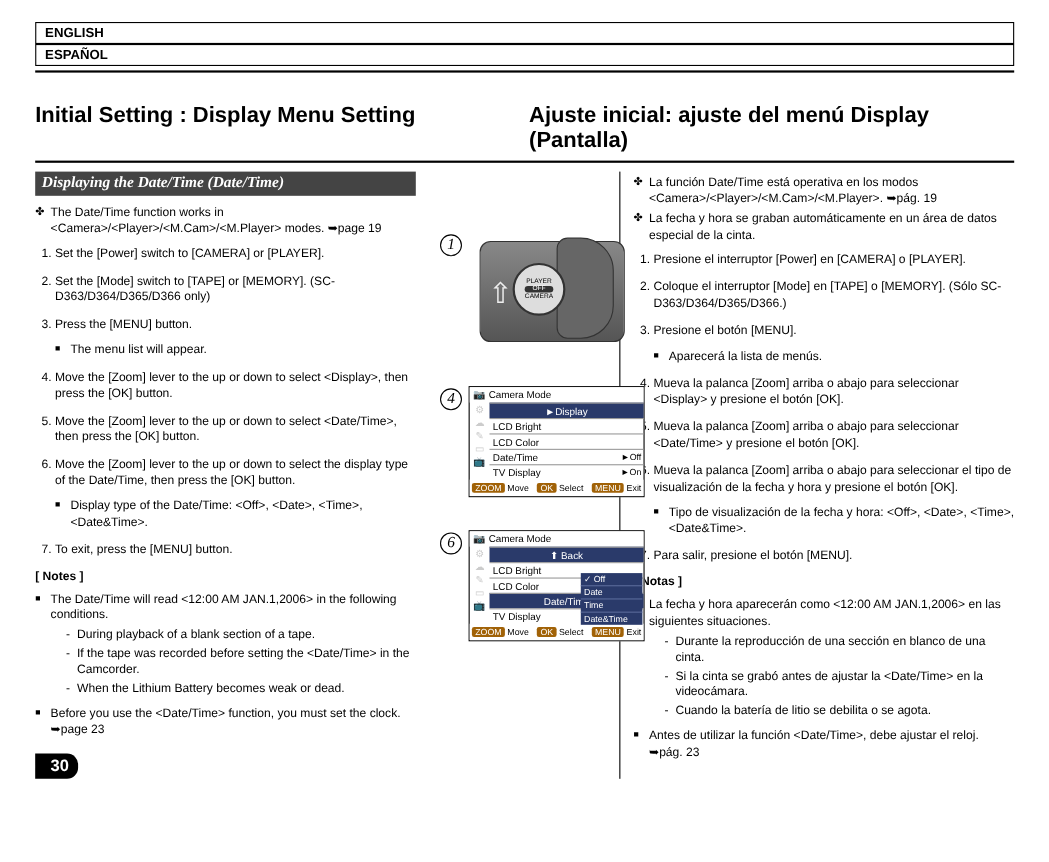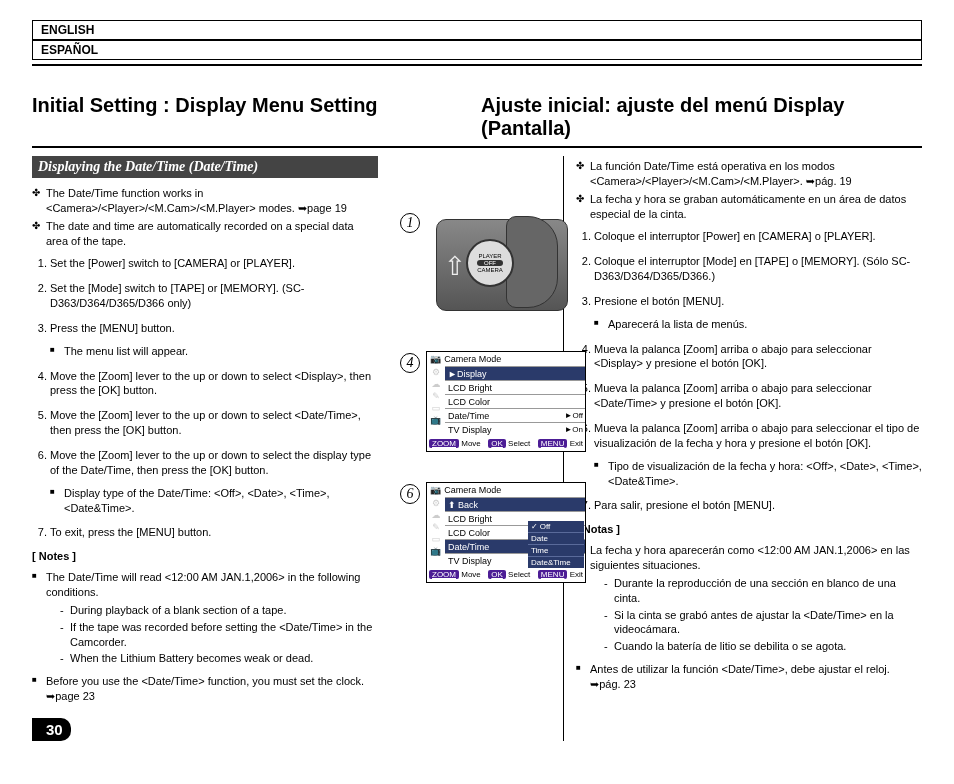--- a/index.html
+++ b/index.html
@@ -82,26 +82,26 @@
   .cam-arrow {
     position:absolute; left:18px; top:40px; font-size:26px; color:#eee;
   }
   .menu-box {
     width: 158px; border: 1.5px solid #000; background:#fff; margin-left: 24px;
     font-size: 9px;
   }
   .menu-box .mtitle { background:#fff; padding:2px 3px; display:flex; align-items:center; gap:3px; }
   .menu-box .rows { margin-left:18px; }
   .menu-box .row { padding:1.5px 3px; border-top:1px solid #999; position:relative; }
-  .menu-box .row.hl { background:#2a3a6a; color:#fff; }
+  .menu-box .row.hl { background:#2a3a6a; color:#fff;text-align:center; }
   .menu-box .row .rt { position:absolute; right:2px; font-size:8px; }
   .menu-box .icons { position:absolute; left:1px; top:14px; width:16px; }
   .menu-box .icons div { color:#ccc; font-size:9px; text-align:center; line-height:12px; }
   .menu-foot { clear:both; background:#fff; padding:3px 2px; display:flex; gap:6px; align-items:center; justify-content:space-between; font-size:8px;}
-  .menu-foot .btn { background:#4c1d95; color:#fff; padding:0 3px; border-radius:2px; font-size:8px;text-decoration:underline;}
+  .menu-foot .btn { background:#a16207; color:#fff; padding:0 3px; border-radius:2px; font-size:8px;}
   .submenu {
     position:absolute; right:1px; top:38px; width:56px; background:#2a3a6a; color:#fff;
     font-size:8px;
   }
   .submenu div { padding:1px 3px; border-top:1px solid #5a6a9a;}
   .submenu div:first-child{border-top:0;}
   .submenu .chk::before{content:"✓"; margin-right:2px;}
   .grp { position:relative; margin-top:30px; }
   .rel { position: relative; }
 </style>
@@ -118,21 +118,20 @@
     <div class="title">Initial Setting : Display Menu Setting</div>
     <div class="title r">Ajuste inicial: ajuste del menú Display (Pantalla)</div>
   </div>
   <hr class="heavy">
 
   <div class="body">
 
     <div class="col l">
       <div class="section-hdr">Displaying the Date/Time (Date/Time)</div>
       <div class="bul">The Date/Time function works in &lt;Camera&gt;/&lt;Player&gt;/&lt;M.Cam&gt;/&lt;M.Player&gt; modes. ➥page 19</div>
-      <div class="bul">The date and time are automatically recorded on a special data area of the tape.</div>
       <ol class="steps">
         <li>Set the [Power] switch to [CAMERA] or [PLAYER].</li>
         <li>Set the [Mode] switch to [TAPE] or [MEMORY]. (SC-D363/D364/D365/D366 only)</li>
         <li><span>Press the [MENU] button.</span>
           <div class="sq">The menu list will appear.</div>
         </li>
         <li>Move the [Zoom] lever to the up or down to select &lt;Display&gt;, then press the [OK] button.</li>
         <li>Move the [Zoom] lever to the up or down to select &lt;Date/Time&gt;, then press the [OK] button.</li>
         <li><span>Move the [Zoom] lever to the up or down to select the display type of the Date/Time, then press the [OK] button.</span>
           <div class="sq">Display type of the Date/Time: &lt;Off&gt;, &lt;Date&gt;, &lt;Time&gt;, &lt;Date&amp;Time&gt;.</div>
@@ -148,21 +147,21 @@
       </div>
       <div class="sq">Before you use the &lt;Date/Time&gt; function, you must set the clock. ➥page 23</div>
 
       <div class="pagenum"><span>30</span></div>
     </div>
 
     <div class="col r">
       <div class="bul">La función Date/Time está operativa en los modos &lt;Camera&gt;/&lt;Player&gt;/&lt;M.Cam&gt;/&lt;M.Player&gt;. ➥pág. 19</div>
       <div class="bul">La fecha y hora se graban automáticamente en un área de datos especial de la cinta.</div>
       <ol class="steps">
-        <li>Coloque el interruptor [Power] en [CAMERA] o [PLAYER].</li>
+        <li>Presione el interruptor [Power] en [CAMERA] o [PLAYER].</li>
         <li>Coloque el interruptor [Mode] en [TAPE] o [MEMORY]. (Sólo SC-D363/D364/D365/D366.)</li>
         <li><span>Presione el botón [MENU].</span>
           <div class="sq">Aparecerá la lista de menús.</div>
         </li>
         <li>Mueva la palanca [Zoom] arriba o abajo para seleccionar &lt;Display&gt; y presione el botón [OK].</li>
         <li>Mueva la palanca [Zoom] arriba o abajo para seleccionar &lt;Date/Time&gt; y presione el botón [OK].</li>
         <li><span>Mueva la palanca [Zoom] arriba o abajo para seleccionar el tipo de visualización de la fecha y hora y presione el botón [OK].</span>
           <div class="sq">Tipo de visualización de la fecha y hora: &lt;Off&gt;, &lt;Date&gt;, &lt;Time&gt;, &lt;Date&amp;Time&gt;.</div>
         </li>
         <li>Para salir, presione el botón [MENU].</li>

